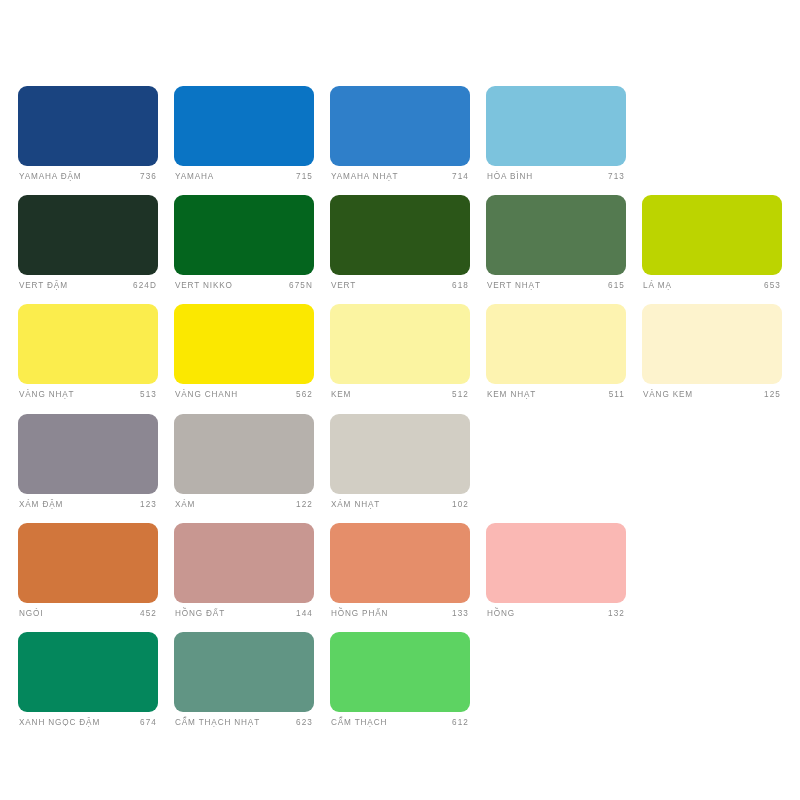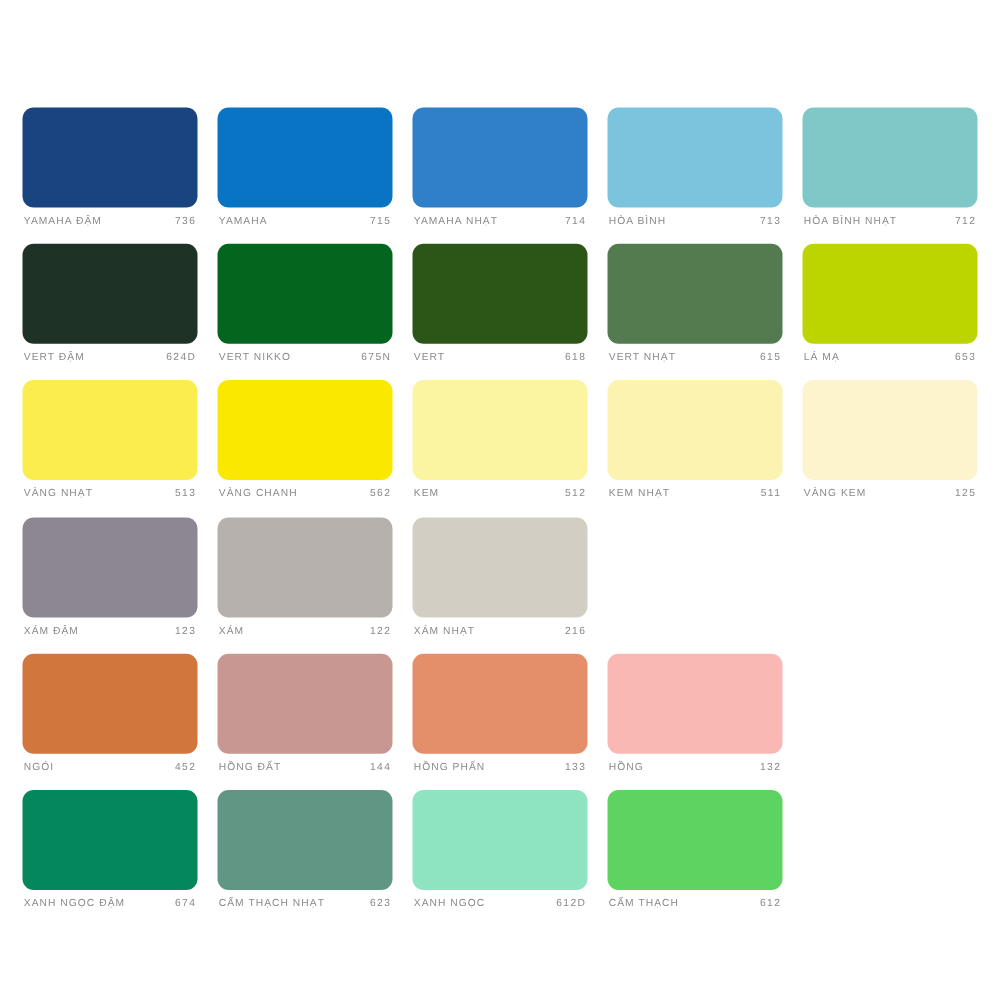--- a/index.html
+++ b/index.html
@@ -91,27 +91,20 @@
             <span class="swatch-code">714</span>
           </div>
         </div>
         <div class="swatch-cell">
           <div class="swatch-chip" style="background-color: rgb(124, 195, 221);"></div>
           <div class="swatch-meta">
             <span class="swatch-name">HÒA BÌNH</span>
             <span class="swatch-code">713</span>
           </div>
         </div>
-        <div class="swatch-cell">
-          <div class="swatch-chip" style="background-color: rgb(128, 199, 200);"></div>
-          <div class="swatch-meta">
-            <span class="swatch-name">HÒA BÌNH NHẠT</span>
-            <span class="swatch-code">712</span>
-          </div>
-        </div>
       </div>
       <div class="palette-row">
         <div class="swatch-cell">
           <div class="swatch-chip" style="background-color: rgb(30, 51, 38);"></div>
           <div class="swatch-meta">
             <span class="swatch-name">VERT ĐẬM</span>
             <span class="swatch-code">624D</span>
           </div>
         </div>
         <div class="swatch-cell">
@@ -192,21 +185,21 @@
           <div class="swatch-chip" style="background-color: rgb(182, 177, 172);"></div>
           <div class="swatch-meta">
             <span class="swatch-name">XÁM</span>
             <span class="swatch-code">122</span>
           </div>
         </div>
         <div class="swatch-cell">
           <div class="swatch-chip" style="background-color: rgb(210, 206, 196);"></div>
           <div class="swatch-meta">
             <span class="swatch-name">XÁM NHẠT</span>
-            <span class="swatch-code">216</span>
+            <span class="swatch-code">102</span>
           </div>
         </div>
       </div>
       <div class="palette-row">
         <div class="swatch-cell">
           <div class="swatch-chip" style="background-color: rgb(209, 118, 60);"></div>
           <div class="swatch-meta">
             <span class="swatch-name">NGÓI</span>
             <span class="swatch-code">452</span>
           </div>
@@ -246,27 +239,20 @@
           <div class="swatch-meta">
             <span class="swatch-name">XANH NGỌC ĐẬM</span>
             <span class="swatch-code">674</span>
           </div>
         </div>
         <div class="swatch-cell">
           <div class="swatch-chip" style="background-color: rgb(97, 149, 132);"></div>
           <div class="swatch-meta">
             <span class="swatch-name">CẨM THẠCH NHẠT</span>
             <span class="swatch-code">623</span>
-          </div>
-        </div>
-        <div class="swatch-cell">
-          <div class="swatch-chip" style="background-color: rgb(142, 227, 193);"></div>
-          <div class="swatch-meta">
-            <span class="swatch-name">XANH NGỌC</span>
-            <span class="swatch-code">612D</span>
           </div>
         </div>
         <div class="swatch-cell">
           <div class="swatch-chip" style="background-color: rgb(93, 211, 98);"></div>
           <div class="swatch-meta">
             <span class="swatch-name">CẨM THẠCH</span>
             <span class="swatch-code">612</span>
           </div>
         </div>
         <div class="swatch-cell empty">

